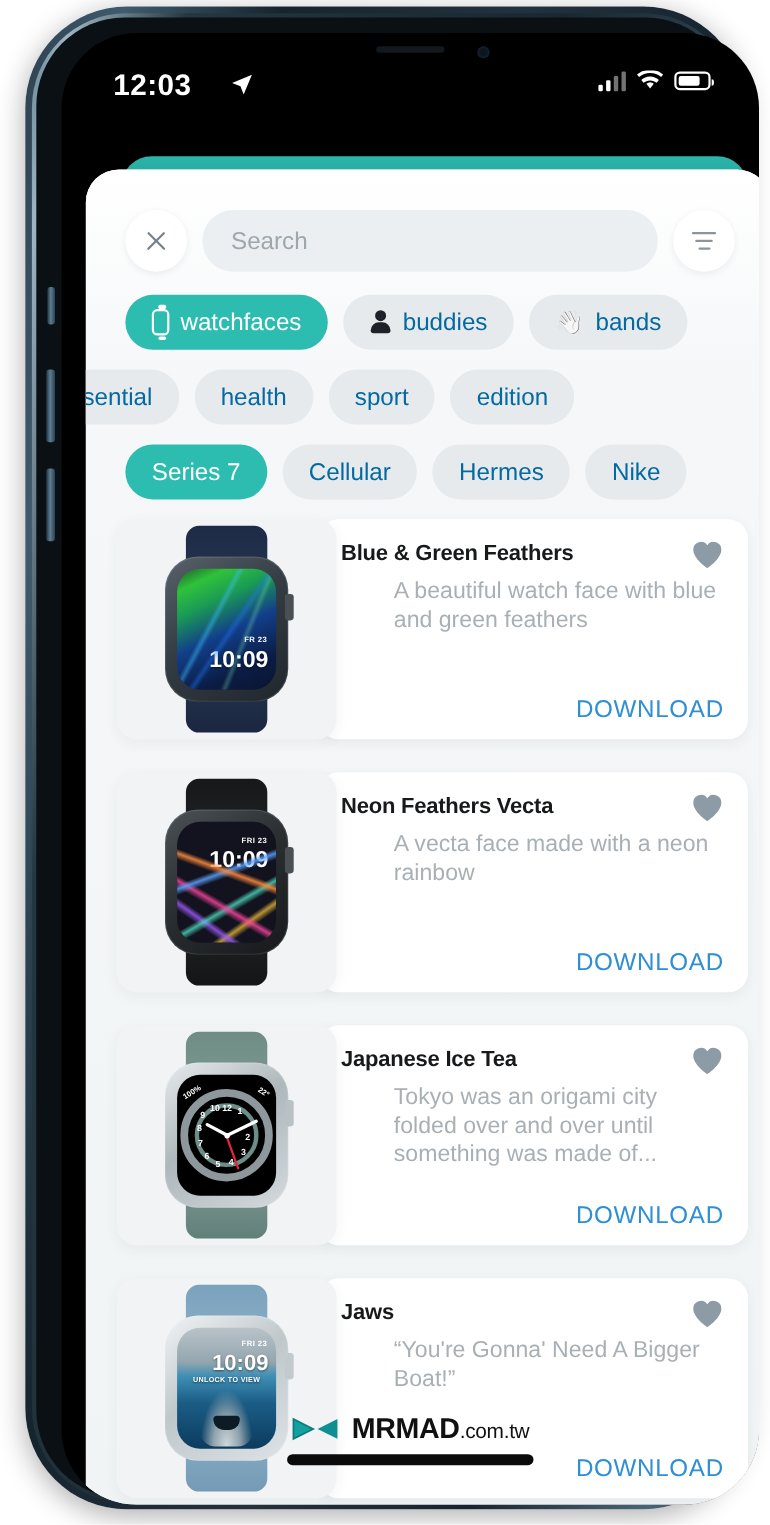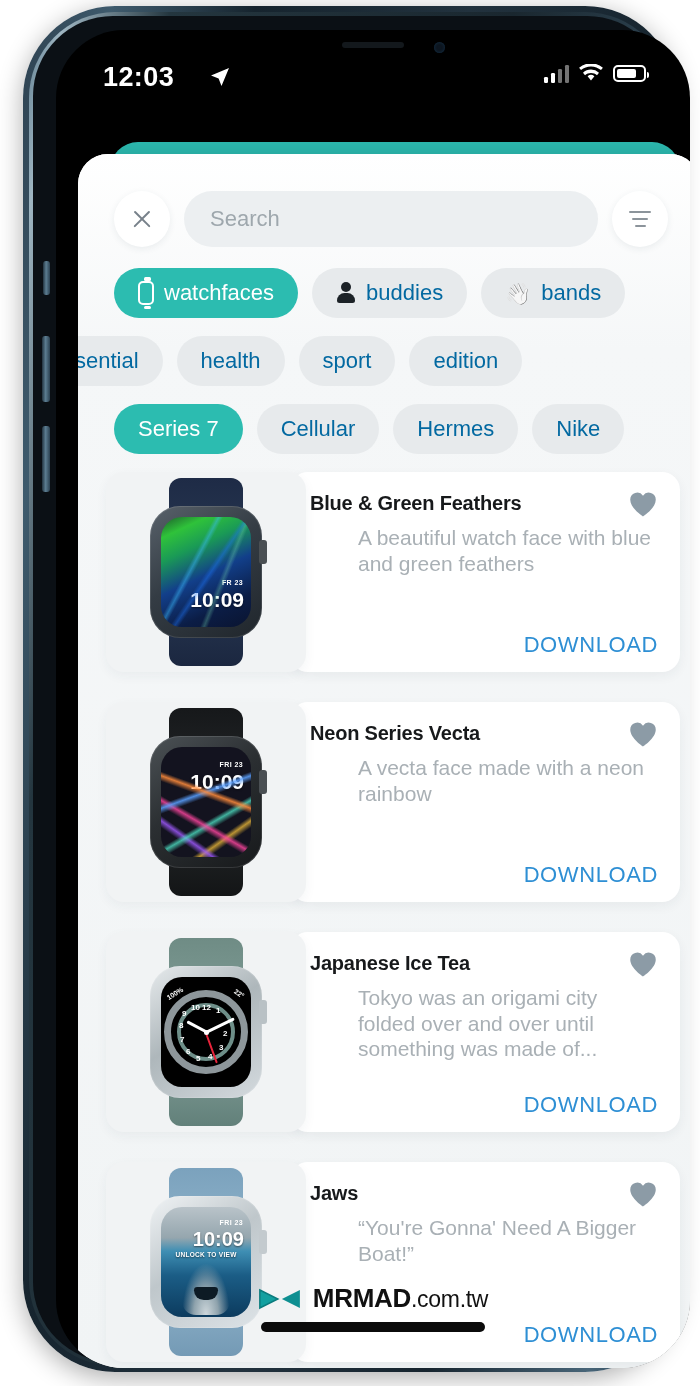--- a/index.html
+++ b/index.html
@@ -305,21 +305,21 @@
     color: #fff; font-size: 6.5px; font-weight: bold; letter-spacing: .3px; white-space: nowrap;
     text-shadow: 0 1px 2px rgba(0,0,0,.6);
   }
 
   
   .watermark {
     position: absolute; left: 50%; transform: translateX(-50%);
     bottom: 54px; display: flex; align-items: center; gap: 11px; z-index: 25;
   }
   .wm-text { font-size: 26px; color: #111; font-weight: bold; letter-spacing: -.3px; }
-  .wm-text em { font-style: normal; font-weight: normal; font-size: 23px; }
+  .wm-text em { font-style: normal; font-weight: normal; font-size: 19px; }
 
   .home-ind {
     position: absolute; left: 50%; transform: translateX(-50%);
     bottom: 36px; width: 224px; height: 10px; border-radius: 5px; background: #0b0b0b; z-index: 26;
   }
 </style>
 </head>
 <body>
 
 <div class="stage">
@@ -469,21 +469,21 @@
                   <div class="case" style="background:linear-gradient(145deg,#4c5256,#2b2f32 45%,#17191b);">
                     <span class="crown"></span>
                   </div>
                   <div class="screen-face face-vecta">
                     <span class="wdate" style="right:8px; top:14px;">FRI 23</span>
                     <span class="wtime" style="right:7px; top:24px; font-size:21px;">10:09</span>
                   </div>
                 </div>
               </div>
               <div class="card-body">
-                <div class="card-title">Neon Series Vecta</div>
+                <div class="card-title">Neon Feathers Vecta</div>
                 <div class="card-desc">A vecta face made with a neon rainbow</div>
                 <svg class="heart" viewBox="0 0 24 22">
                   <path d="M12 21S1.8 14.3 1.8 7.6A5.6 5.6 0 0 1 12 4.3 5.6 5.6 0 0 1 22.2 7.6C22.2 14.3 12 21 12 21z" fill="currentColor"></path>
                 </svg>
                 <div class="dl-link">DOWNLOAD</div>
               </div>
             </div>
 
             <div class="card">
               <div class="card-white"></div>

